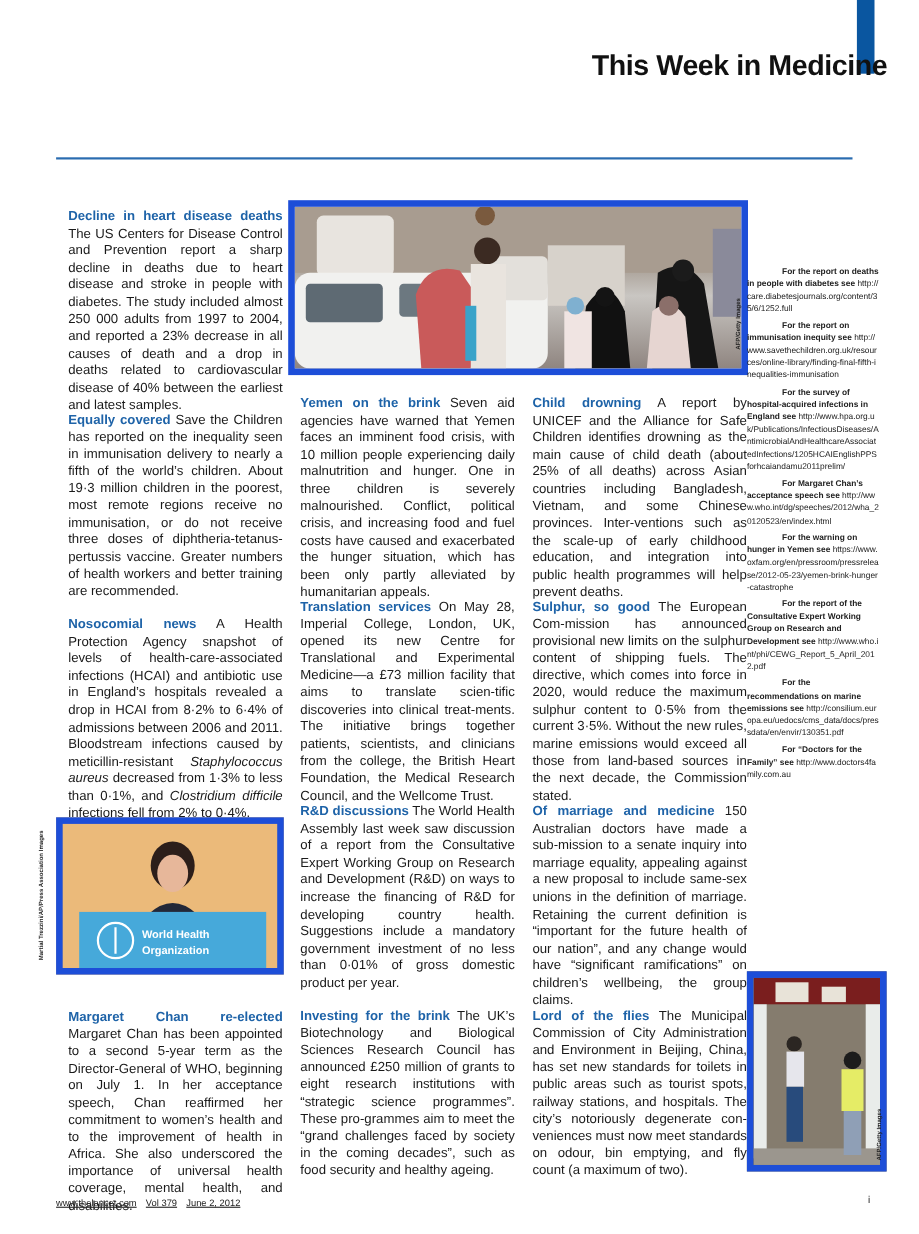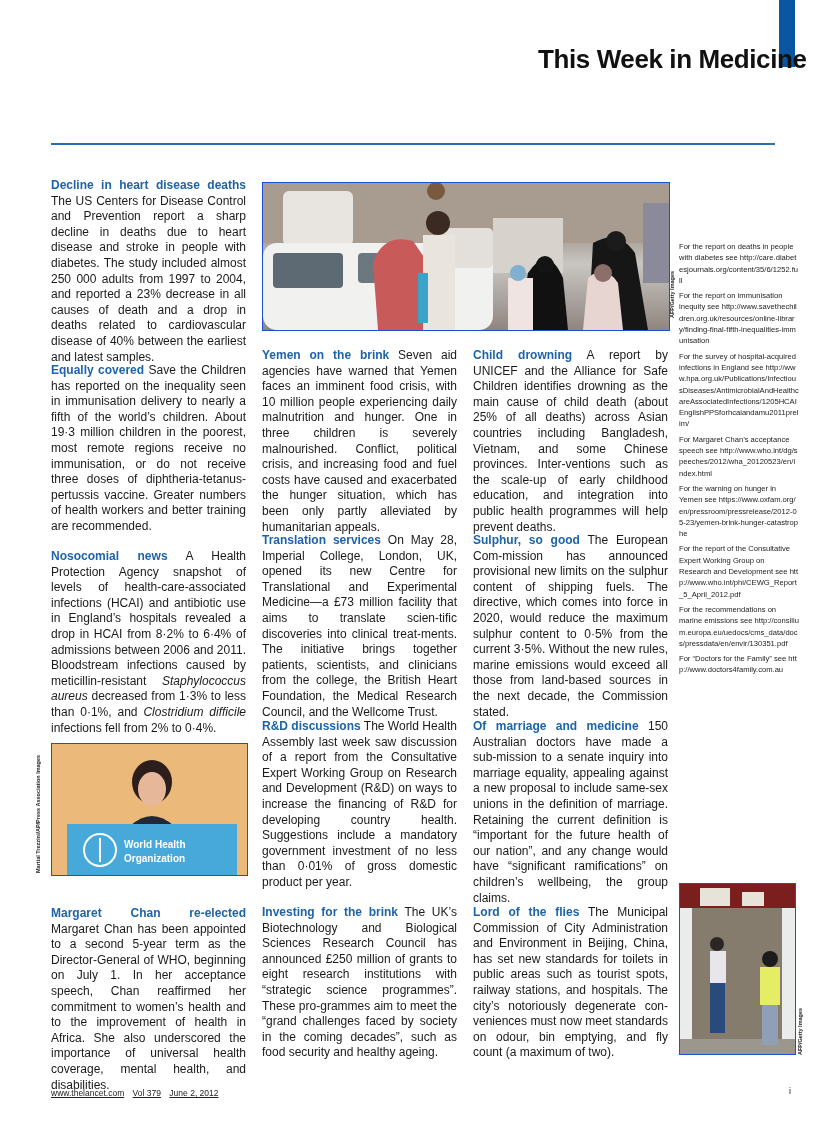--- a/index.html
+++ b/index.html
@@ -8,32 +8,32 @@
   .page-title { position: absolute; left: 538px; top: 44px; font-size: 26px; font-weight: bold;
                 letter-spacing: -0.4px; color: #111; white-space: nowrap; }
   .tab-bar { position: absolute; left: 779px; top: 0; width: 16px; height: 67px; background: #0a56a0; }
   .rule { position: absolute; left: 51px; top: 143px; width: 724px; height: 2px; background: #2a6cb0; }
 
   .col { position: absolute; font-size: 12px; line-height: 15.6px; text-align: justify;
          hyphens: manual; }
   .col1 { left: 51px; width: 195px; }
   .col2 { left: 262px; width: 195px; }
   .col3 { left: 473px; width: 195px; }
-  .item { position: absolute; left: 0; width: 100%; margin: 0; }
+  .item { position: absolute; left: 0; width: 100%; margin: 11px; }
   .hd { color: #1e63a8; font-weight: bold; }
   .col p em { font-style: italic; }
 
-  .photo { position: absolute; border: 1px solid #1d4ed8; overflow: hidden; }
+  .photo { position: absolute; border: 6px solid #1d4ed8; overflow: hidden; }
   .credit { position: absolute; font-size: 5.5px; color: #222; white-space: nowrap;
             transform-origin: left top; transform: rotate(-90deg); font-weight: bold; }
 
   .side { position: absolute; left: 679px; width: 120px; font-size: 7.6px; line-height: 11.3px;
           color: #222; }
   .side p { margin: 0 0 4px 0; word-break: break-all; }
-  .side .lead { font-weight: normal; word-break: normal; }
+  .side .lead { font-weight: bold; word-break: normal; margin-left: 32px; }
 
   .footer { position: absolute; left: 51px; top: 1088px; font-size: 8.5px; color: #222; }
   .footer span { margin-right: 6px; text-decoration: underline; }
   .footer .vol { font-weight: normal; }
   .pageno { position: absolute; left: 789px; top: 1086px; font-size: 9px; color: #222; }
 </style>
 </head>
 <body>
 
 <div class="tab-bar"></div>

